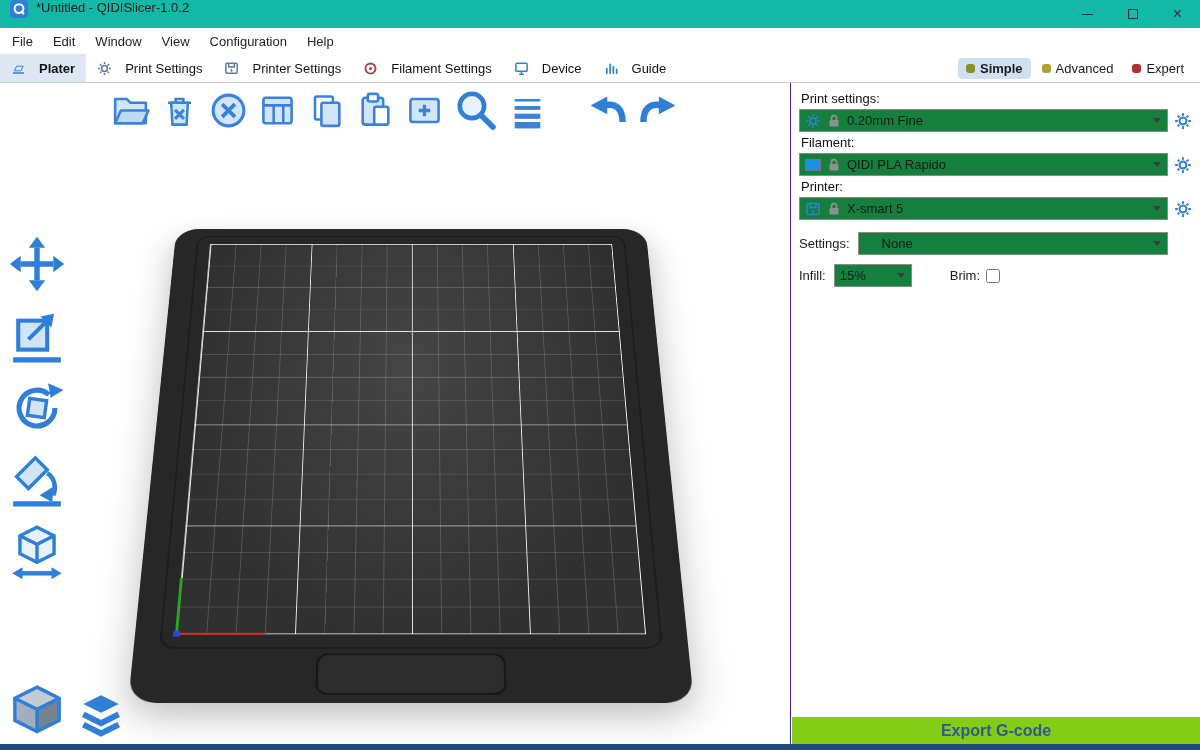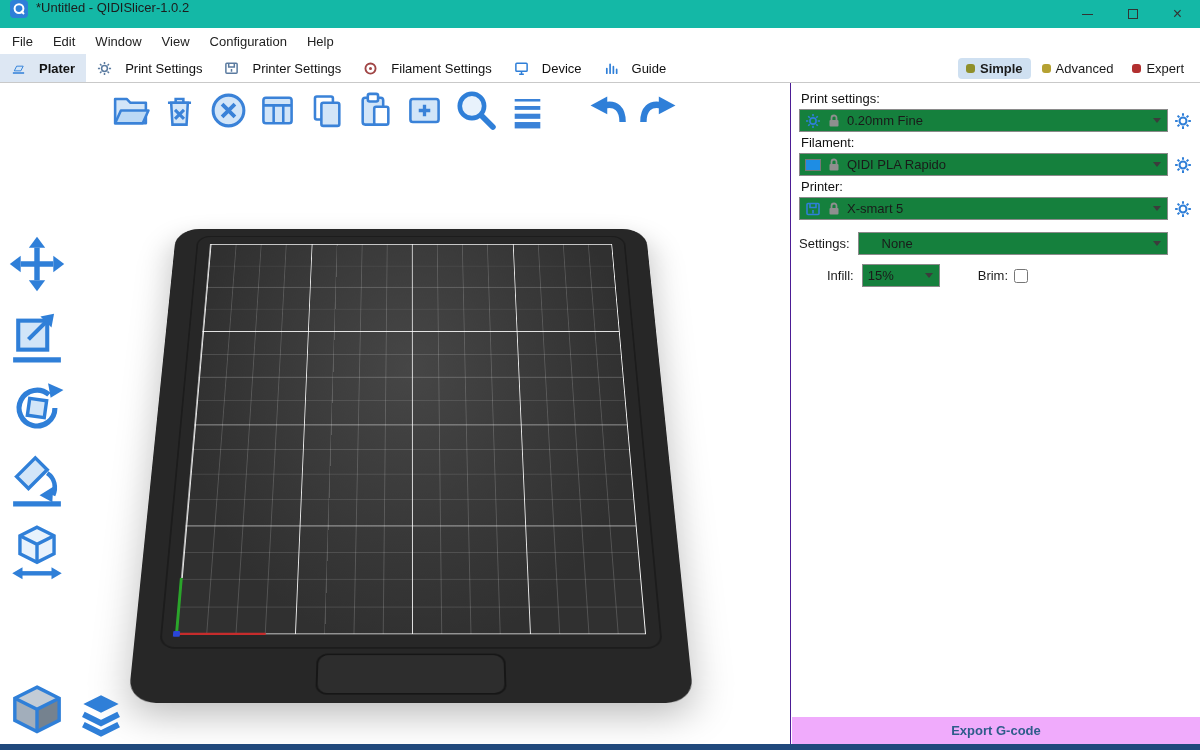--- a/index.html
+++ b/index.html
@@ -90,21 +90,21 @@
   .swatch { width:16px; height:12px; border:1px solid #777; flex:0 0 auto; }
   .gear-btn { width:18px; height:18px; flex:0 0 auto; }
   .gear-btn svg { width:100%; height:100%; }
   .inline-row { display:flex; align-items:center; gap:8px; margin-top:12px; padding-right:24px; }
   .inline-row .lab { flex:0 0 auto; }
   .combo.small { flex:0 0 78px; }
   .brim-wrap { display:flex; align-items:center; gap:6px; margin-left:30px; }
   .brim-check { width:14px; height:14px; margin:0; }
   .export-btn {
     position:absolute; left:1px; right:0; bottom:0; height:27px;
-    background:#f0abfc; color:#2e5c8a; font-weight:bold; font-size:13px;
+    background:#84cc16; color:#2e5c8a; font-weight:bold; font-size:16px;
     display:flex; align-items:center; justify-content:center;
   }
   
   .win-border { height:6px; background:#20497c; flex:0 0 auto; }
 </style>
 </head>
 <body>
 
 <div class="titlebar">
   <span class="app-icon">
@@ -432,21 +432,21 @@
     </div>
 
     <div class="inline-row">
       <span class="lab">Settings:</span>
       <div class="combo">
         <span class="value" style="padding-left:18px;">None</span>
         <span class="combo-arrow"></span>
       </div>
     </div>
 
-    <div class="inline-row" style="margin-top:9px;margin-left:28px;">
+    <div class="inline-row" style="margin-top:9px;">
       <span class="lab">Infill:</span>
       <div class="combo small">
         <span class="value">15%</span>
         <span class="combo-arrow"></span>
       </div>
       <span class="brim-wrap">
         <span class="lab">Brim:</span>
         <input type="checkbox" class="brim-check" style="">
       </span>
     </div>

